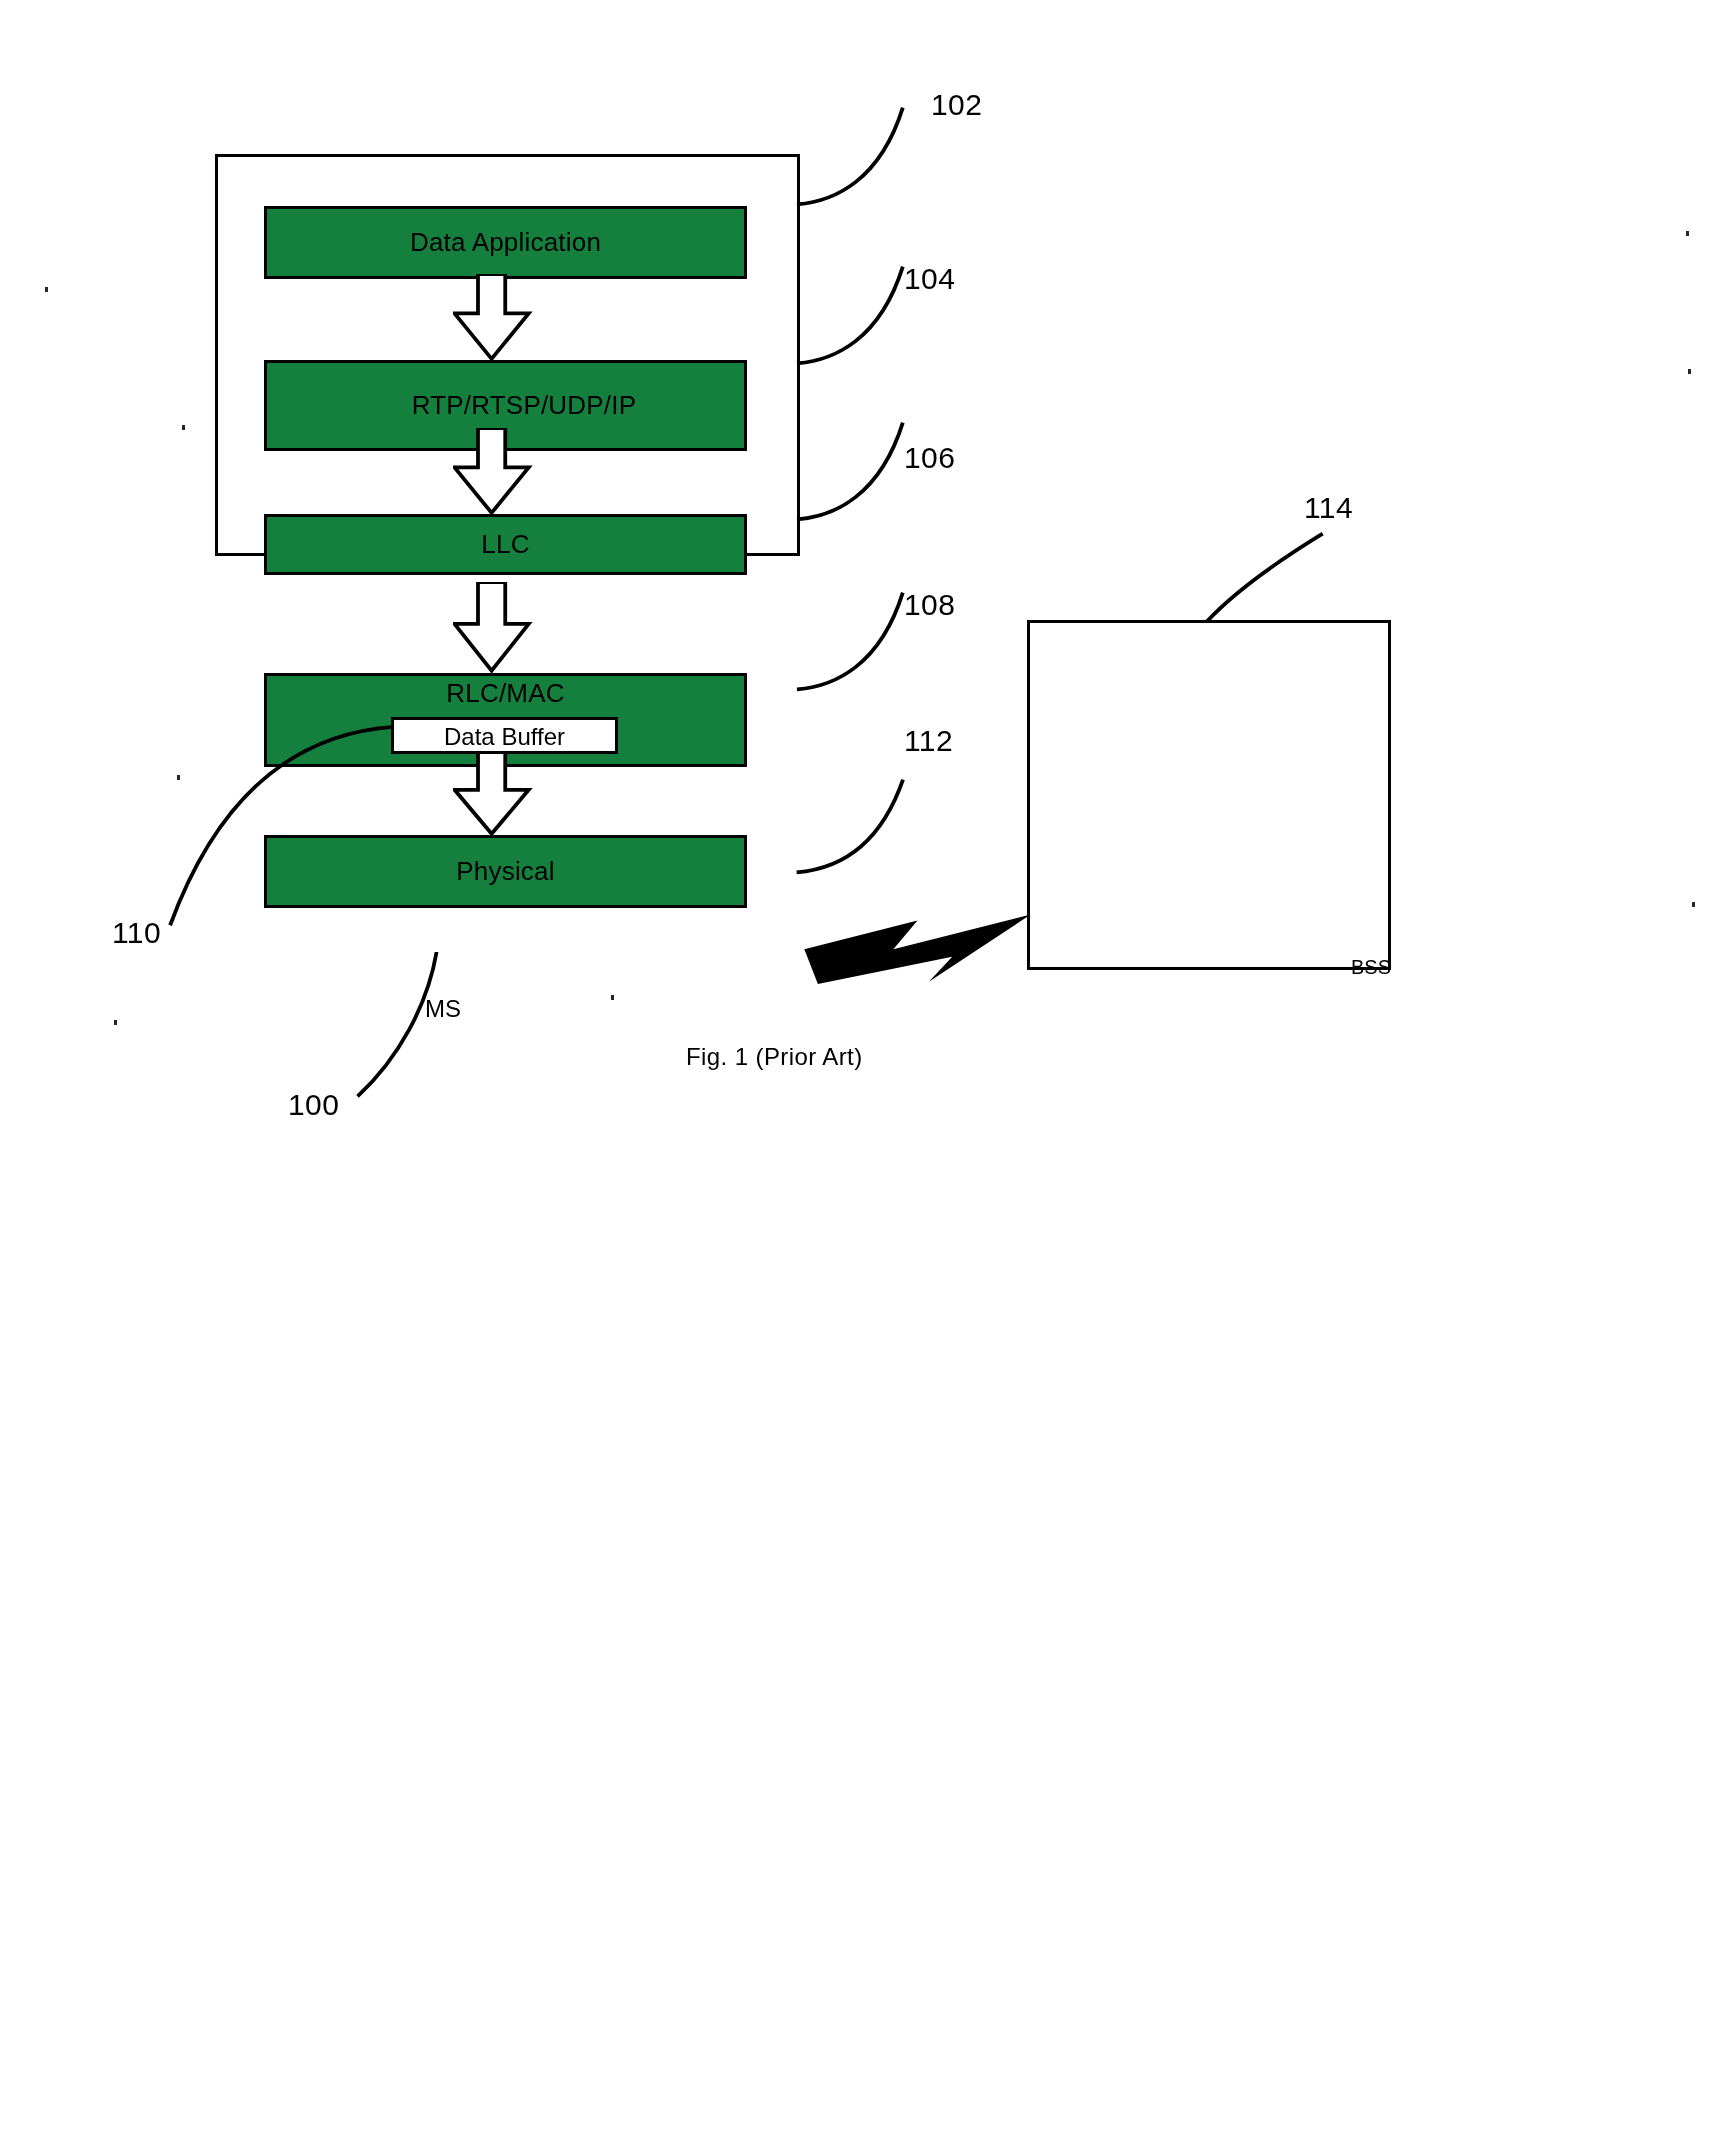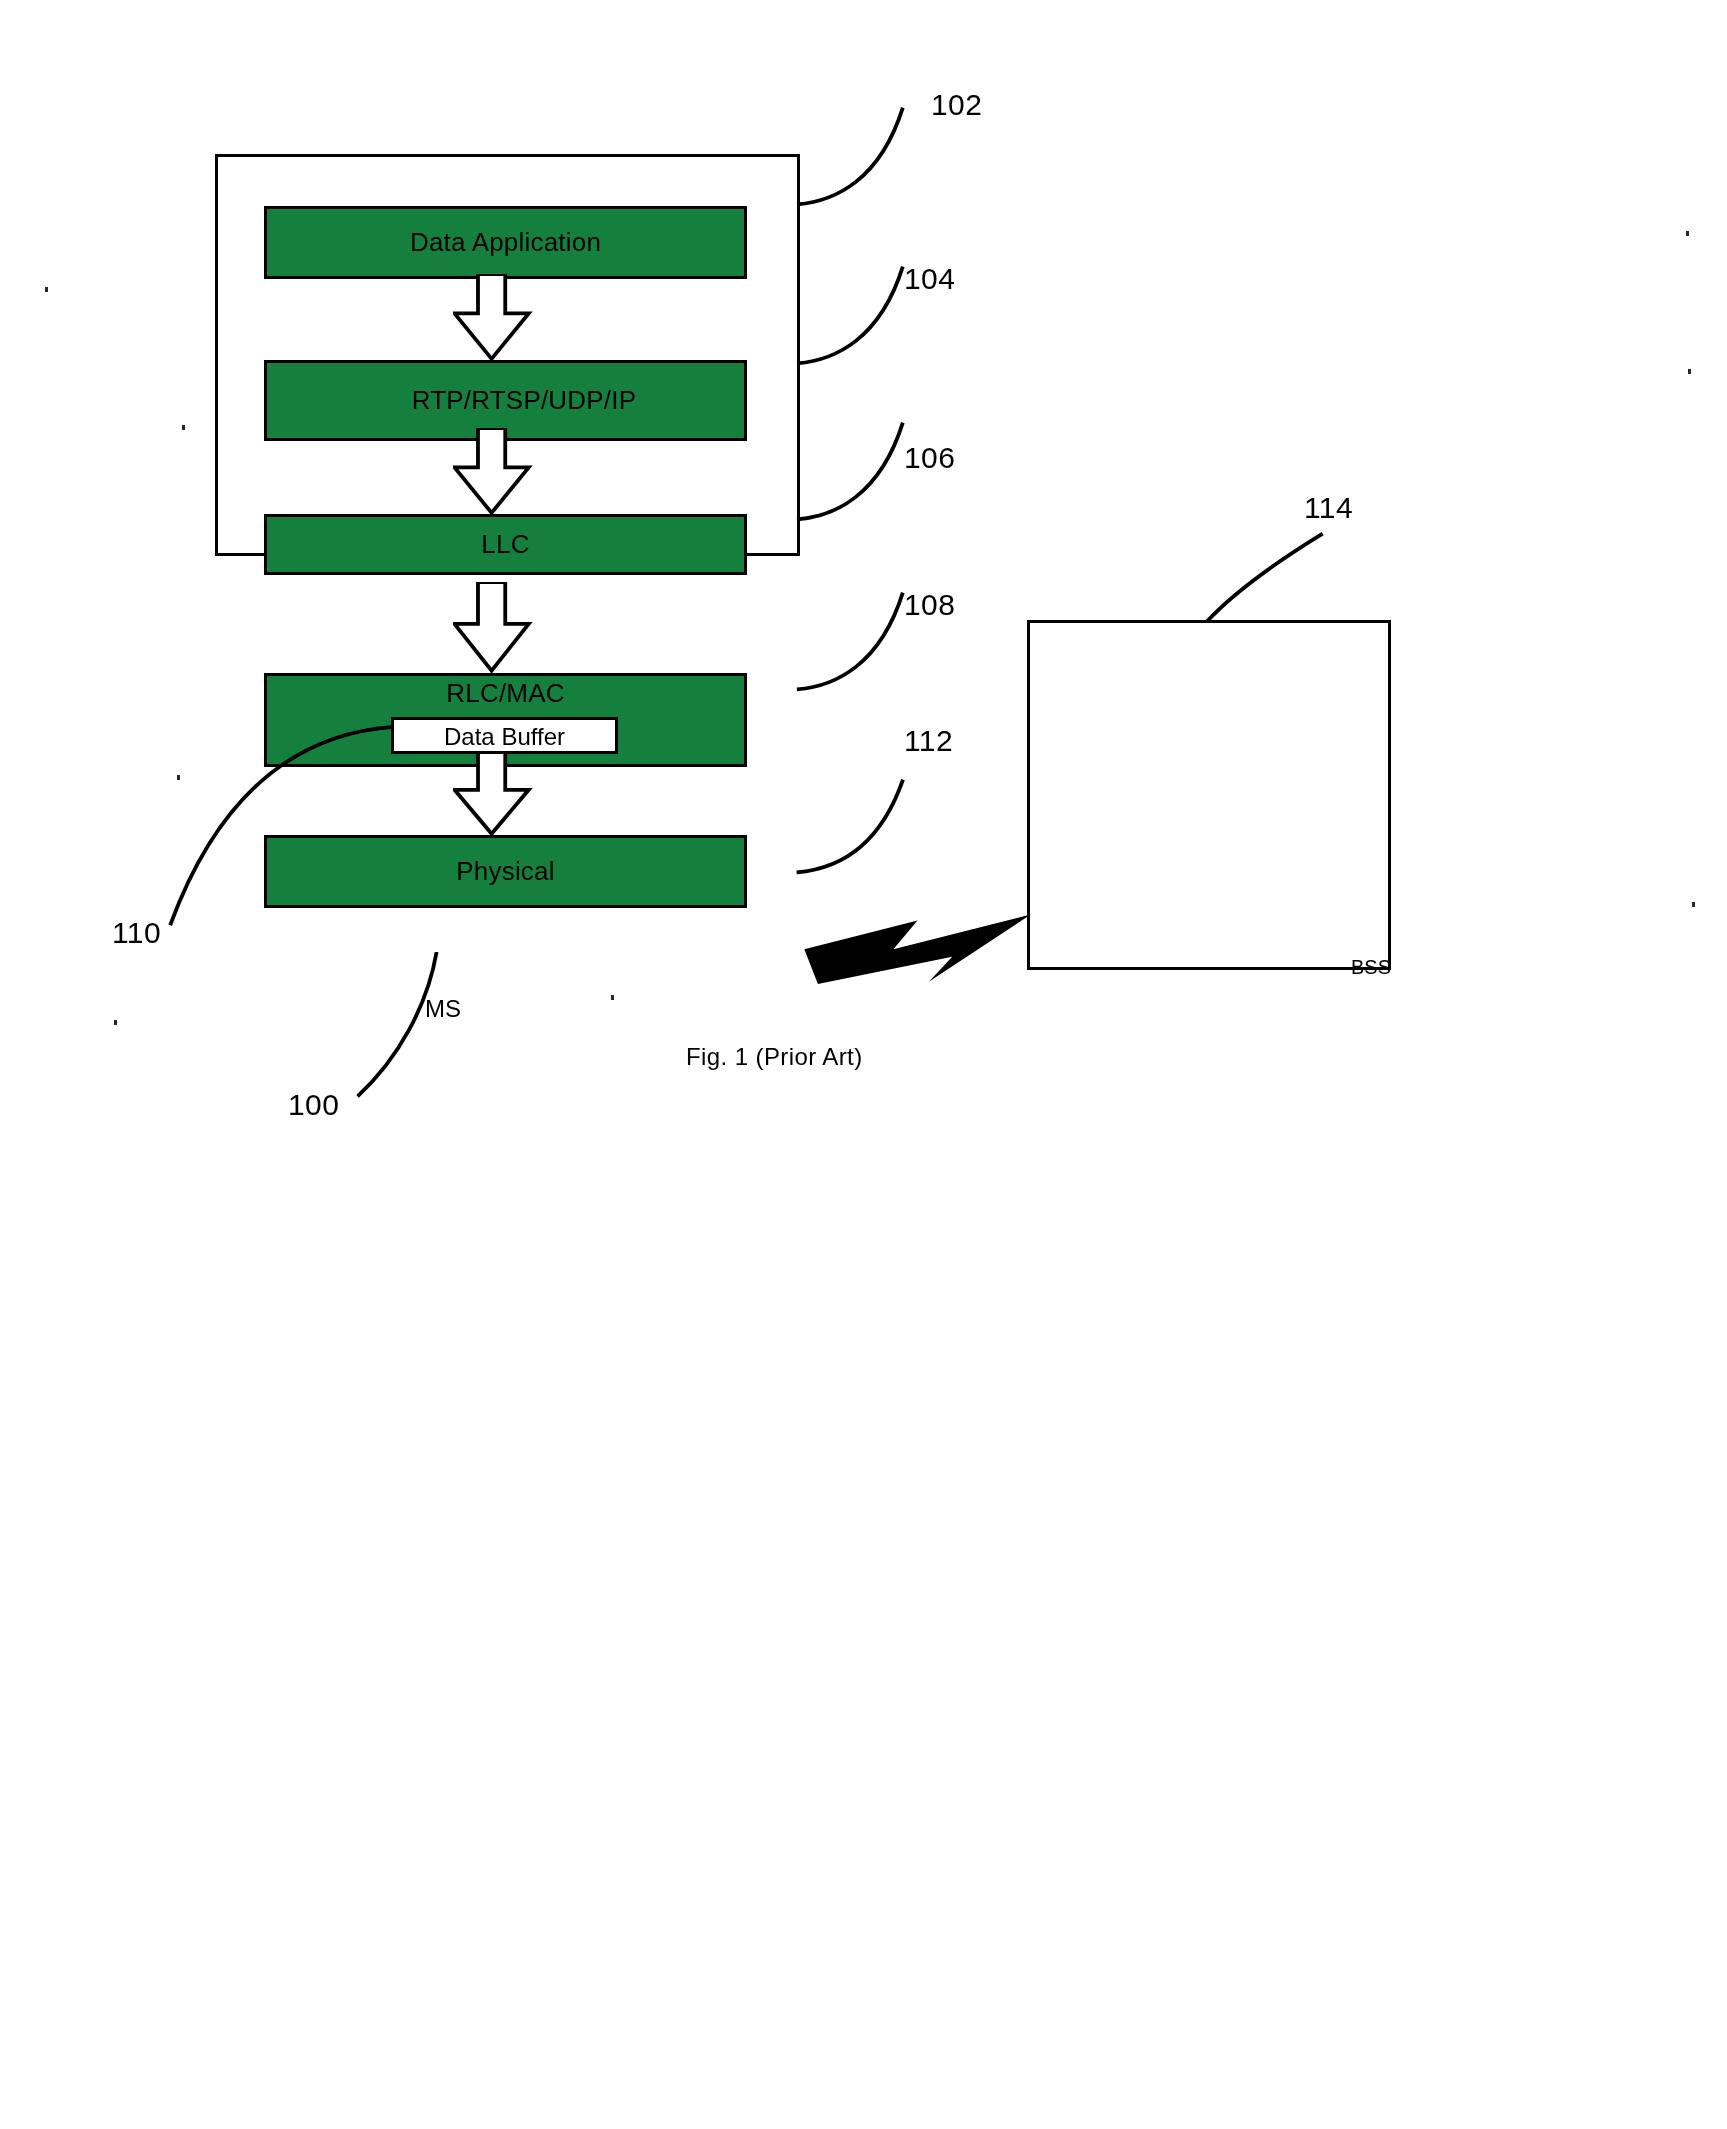--- a/index.html
+++ b/index.html
@@ -42,21 +42,21 @@
     display: flex;
     align-items: center;
     justify-content: center;
     font-size: 26px;
     letter-spacing: 0.2px;
     line-height: 1.05;
     color: #000;
   }
 
   .lb-app      { left: 264px; top: 206px;  width: 483px; height: 73px; }
-  .lb-rtp      { left: 264px; top: 360px;  width: 483px; height: 81px; padding-left: 37px; }
+  .lb-rtp      { left: 264px; top: 360px;  width: 483px; height: 91px; padding-left: 37px; }
   .lb-llc      { left: 264px; top: 514px;  width: 483px; height: 61px; }
   .lb-rlc      { left: 264px; top: 673px;  width: 483px; height: 94px;
                  align-items: flex-start; justify-content: center; padding-top: 3.8px; }
   .lb-phys     { left: 264px; top: 835px; width: 483px; height: 73px; }
 
   .data-buffer {
     position: absolute;
     left: 391px; top: 717px;
     width: 227px; height: 37px;
     border: 3px solid #000;

